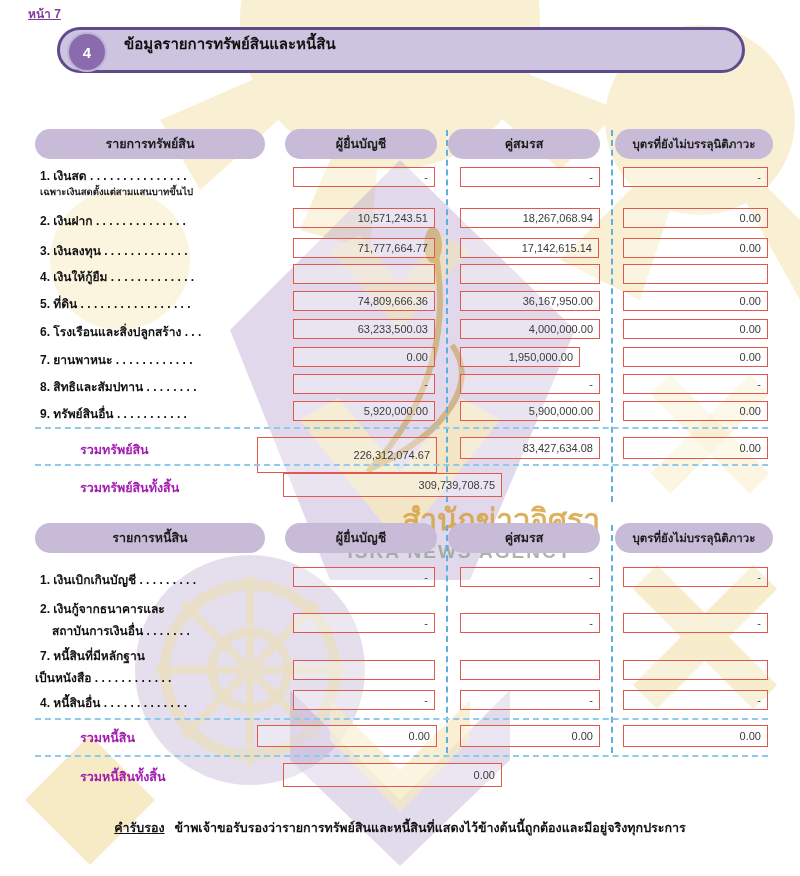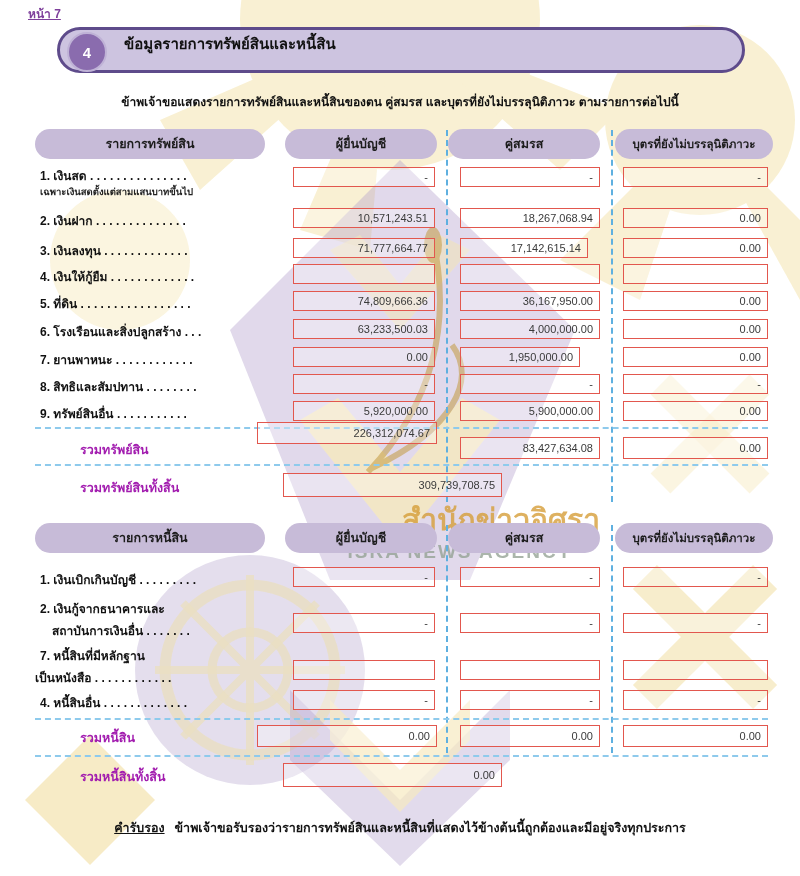--- a/index.html
+++ b/index.html
@@ -112,21 +112,20 @@
 
   <div class="layer">
 
     <div id="page-label">หน้า 7</div>
 
     <div class="header-bar">
       <div class="header-circle">4</div>
       <div class="header-title">ข้อมูลรายการทรัพย์สินและหนี้สิน</div>
     </div>
 
-    <div id="intro">ข้าพเจ้าขอแสดงรายการทรัพย์สินและหนี้สินของตน คู่สมรส และบุตรที่ยังไม่บรรลุนิติภาวะ ตามรายการต่อไปนี้</div>
 
     <div class="pill" style="left:35px;top:129px;width:230px">รายการทรัพย์สิน</div>
     <div class="pill" style="left:285px;top:129px;width:152px">ผู้ยื่นบัญชี</div>
     <div class="pill" style="left:448px;top:129px;width:152px">คู่สมรส</div>
     <div class="pill" style="left:615px;top:129px;width:158px;font-size:11.5px">บุตรที่ยังไม่บรรลุนิติภาวะ</div>
 
     <div class="vsep" style="left:446px;top:130px;height:372px"></div>
     <div class="vsep" style="left:611px;top:130px;height:372px"></div>
 
     <div id="asset-rows">
@@ -148,21 +147,21 @@
         <div class="field" style="left: 460px; top: 208px; width: 140px;">
           <span>18,267,068.94</span>
         </div>
         <div class="field" style="left: 623px; top: 208px; width: 145px;">
           <span>0.00</span>
         </div>
         <div class="row-label" style="top: 241px;">3. เงินลงทุน . . . . . . . . . . . . .</div>
         <div class="field" style="left: 293px; top: 238px; width: 142px;">
           <span>71,777,664.77</span>
         </div>
-        <div class="field" style="left: 460px; top: 238px; width: 128px;">
+        <div class="field" style="left: 460px; top: 238px; width: 139px;">
           <span>17,142,615.14</span>
         </div>
         <div class="field" style="left: 623px; top: 238px; width: 145px;">
           <span>0.00</span>
         </div>
         <div class="row-label" style="top: 267px;">4. เงินให้กู้ยืม . . . . . . . . . . . . .</div>
         <div class="field" style="left: 293px; top: 264px; width: 142px;">
           <span></span>
         </div>
         <div class="field" style="left: 460px; top: 264px; width: 140px;">
@@ -218,21 +217,21 @@
         <div class="field" style="left: 460px; top: 401px; width: 140px;">
           <span>5,900,000.00</span>
         </div>
         <div class="field" style="left: 623px; top: 401px; width: 145px;">
           <span>0.00</span>
         </div>
       </div>
 
     <div class="hsep" style="top:427px"></div>
     <div class="sum-label" style="left:80px;top:440px;width:198px">รวมทรัพย์สิน</div>
-    <div class="field" style="left:257px;top:422px;width:180px;height:22px">
+    <div class="field" style="left:257px;top:437px;width:180px;height:36px">
         <span>226,312,074.67</span>
       </div>
     <div class="field" style="left:460px;top:437px;width:140px;height:22px">
         <span>83,427,634.08</span>
       </div>
     <div class="field" style="left:623px;top:437px;width:145px;height:22px">
         <span>0.00</span>
       </div>
     <div class="hsep" style="top:464px"></div>
 

